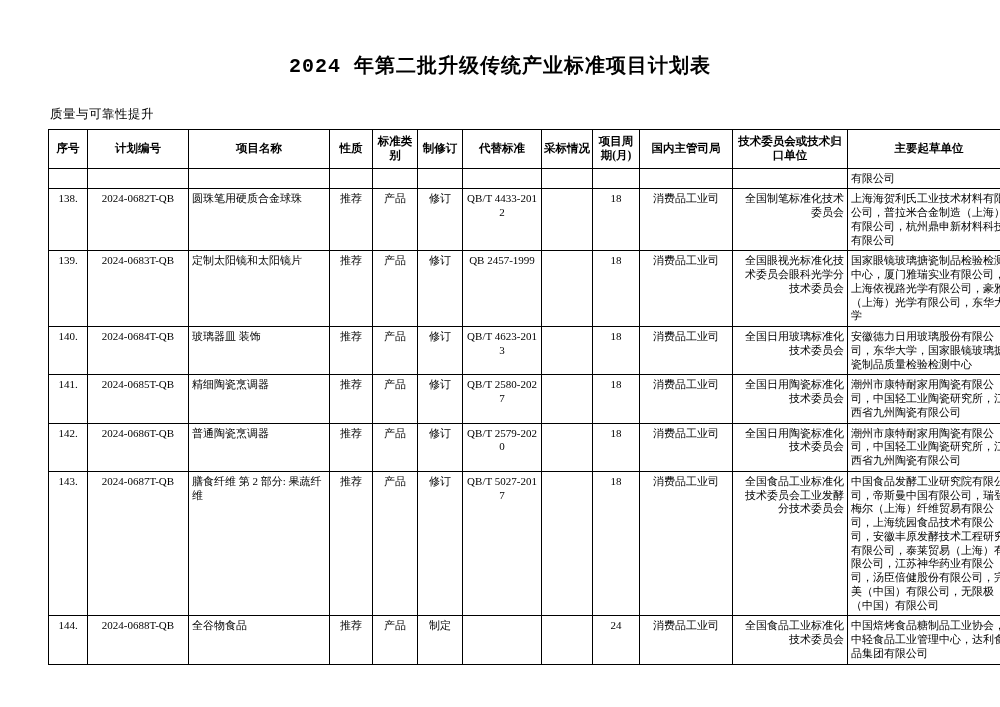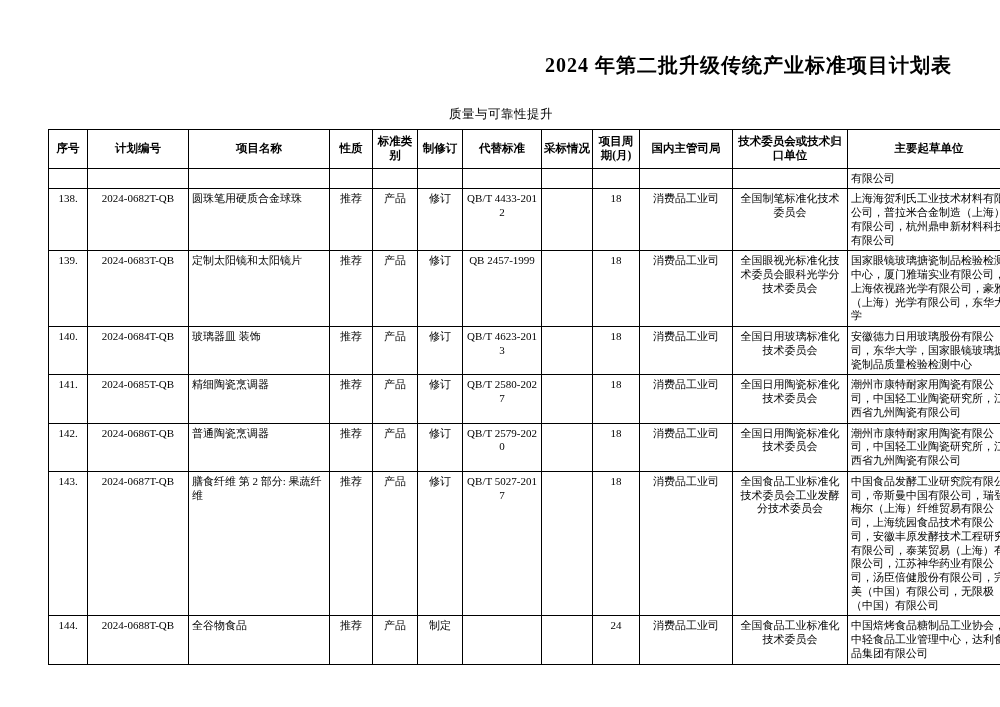--- a/index.html
+++ b/index.html
@@ -16,35 +16,34 @@
     overflow: hidden;
   }
   .page {
     width: 1000px;
     height: 707px;
     position: relative;
     box-sizing: border-box;
     padding: 0 48px;
   }
   .doc-title {
-    text-align: right;
+    text-align: center;
     font-size: 20px;
     font-weight: bold;
     letter-spacing: 1px;
     margin-top: 52px;
     margin-bottom: 14px;
-    font-family: Liberation Serif, serif;
+    font-family: Liberation Mono, monospace;
   }
   .section-label {
     font-size: 12.5px;
     margin-top: 27px;
     margin-bottom: 6px;
     padding-left: 2px;
     letter-spacing: 0.5px;
-    text-align: center;
   }
   table.plan {
     border-collapse: collapse;
     width: 904px;
     table-layout: fixed;
     font-size: 11px;
     line-height: 1.25;
   }
   table.plan th, table.plan td {
     border: 1px solid #000000;
@@ -63,21 +62,21 @@
   .c-seq   { width: 34px;  text-align: center; }
   .c-code  { width: 96px;  text-align: center; }
   .c-name  { width: 136px; text-align: left; padding-left: 8px; }
   .c-prop  { width: 38px;  text-align: center; }
   .c-cat   { width: 40px;  text-align: center; }
   .c-rev   { width: 40px;  text-align: center; }
   .c-alt   { width: 74px;  text-align: center; }
   .c-adopt { width: 46px;  text-align: center; font-family: Liberation Serif, serif; }
   .c-cycle { width: 42px;  text-align: center; }
   .c-dept  { width: 88px;  text-align: center; }
-  .c-tc    { width: 110px; text-align: center; padding-left: 5px; }
+  .c-tc    { width: 110px; text-align: right; padding-left: 5px; }
   .c-org   { width: 158px; text-align: left; padding-left: 5px; }
 
   td.c-seq, td.c-code, td.c-prop, td.c-cat, td.c-rev, td.c-adopt, td.c-cycle {
     text-align: center;
   }
   td.c-alt { text-align: center; }
   td.c-dept { }
 </style>
 </head>
 <body>

